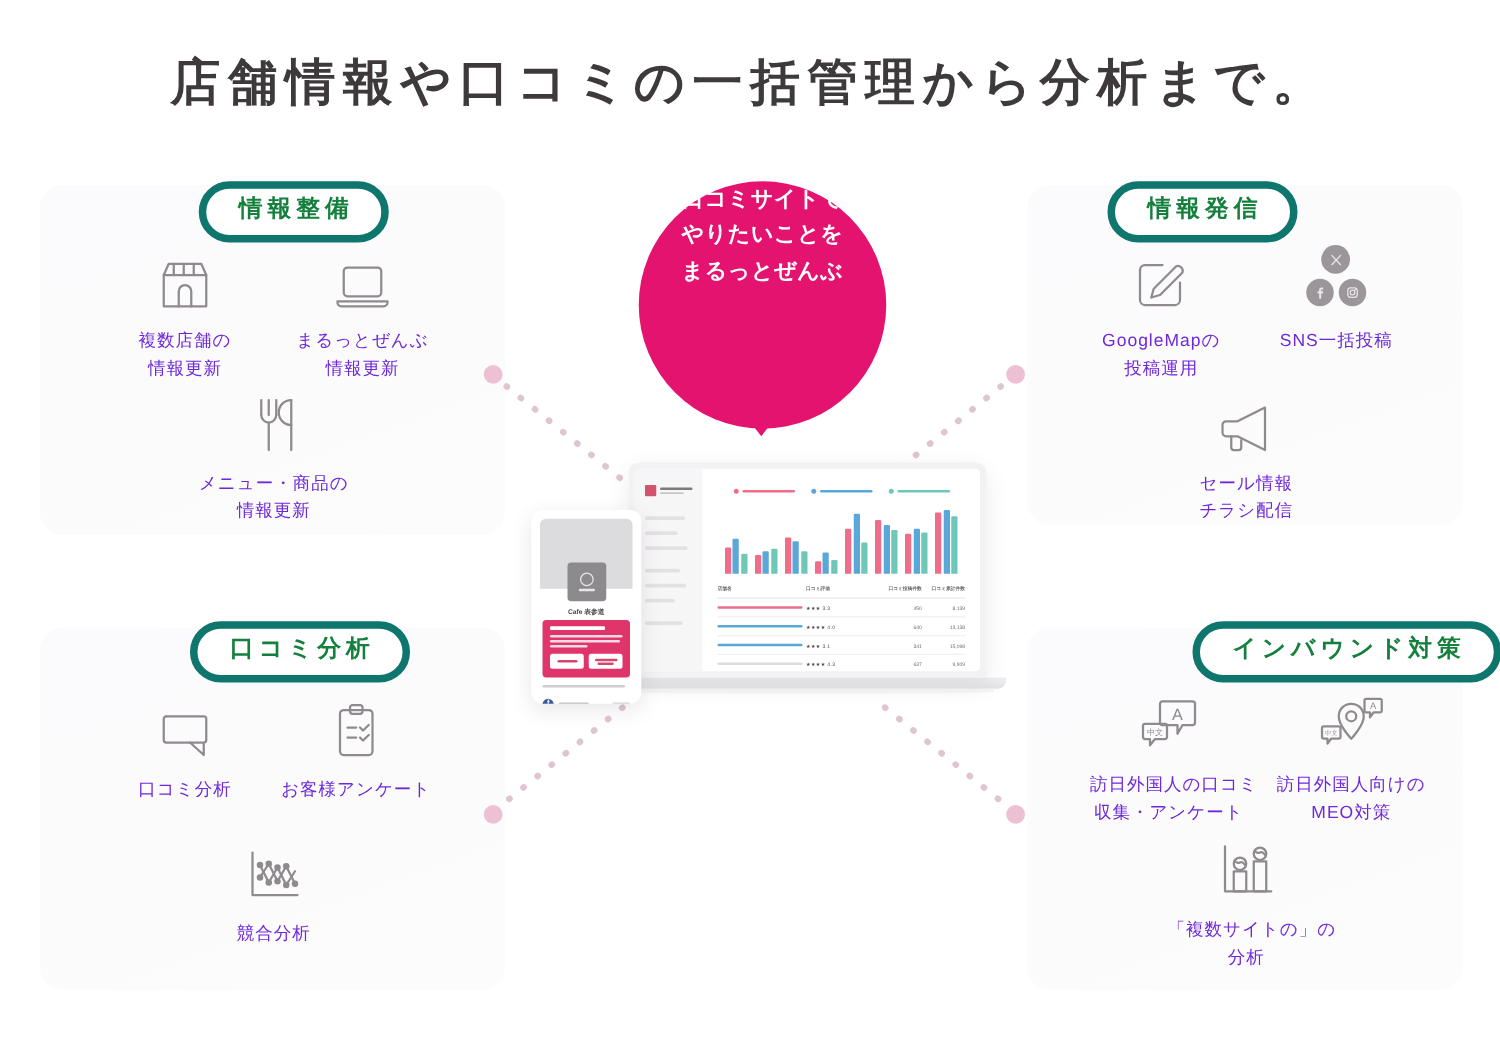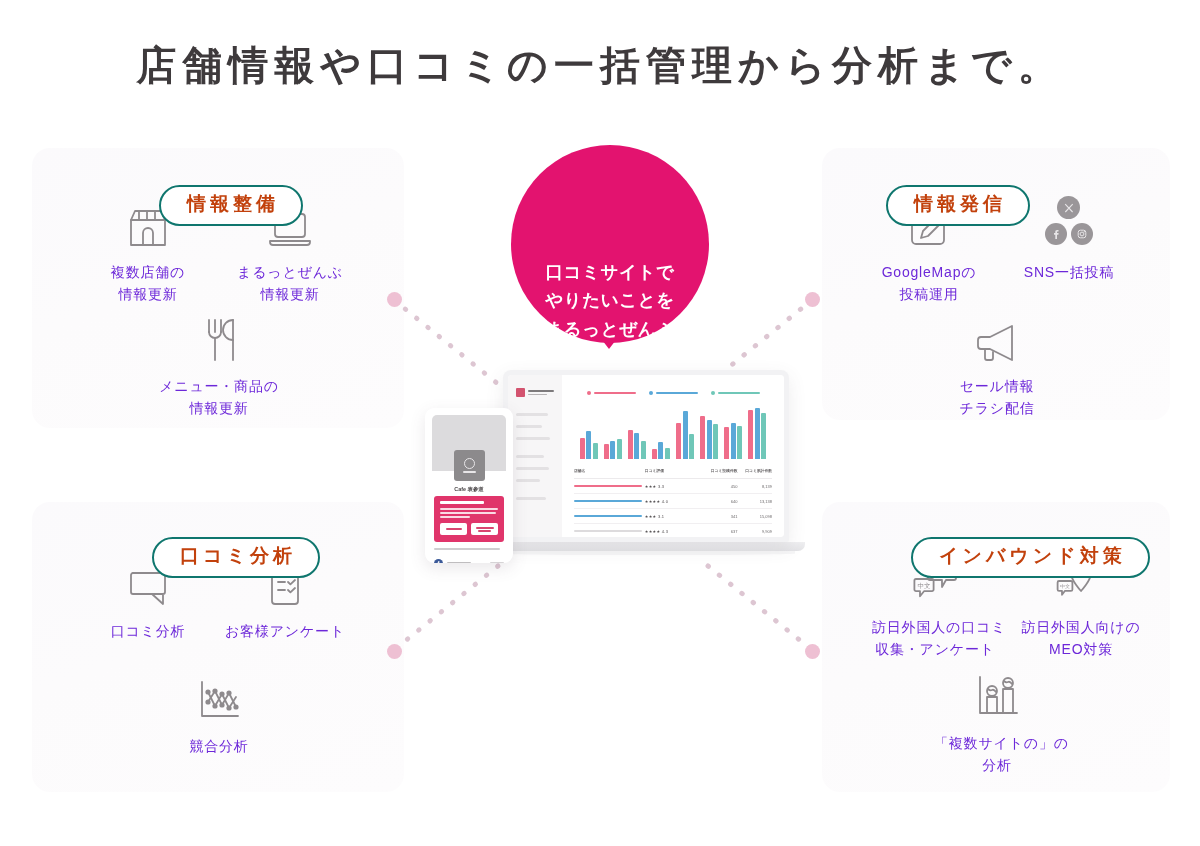--- a/index.html
+++ b/index.html
@@ -29,37 +29,36 @@
   }
   .quad.tl { left: 32px;  top: 148px; width: 372px; height: 280px; }
   .quad.tr { left: 822px; top: 148px; width: 348px; height: 272px; }
   .quad.bl { left: 32px;  top: 502px; width: 372px; height: 290px; }
   .quad.br { left: 822px; top: 502px; width: 348px; height: 290px; }
 
   
   .pill {
     position: absolute;
     background: #ffffff;
-    border: 2px solid #0f766e;
+    border: 6px solid #0f766e;
     border-radius: 999px;
-    color: #c2410c;
+    color: #15803d;
     font-weight: 700;
     font-size: 19px;
     letter-spacing: 4px;
     text-indent: 4px;
     padding: 7px 22px 9px;
     white-space: nowrap;
     line-height: 1.1;
     z-index: 6;
-    margin-top: 40px;
   }
   .pill.p-tl { left: 159px; top: 145px; }
   .pill.p-tr { left: 886px; top: 145px; }
   .pill.p-bl { left: 152px; top: 497px; }
-  .pill.p-br { left: 911px; top: 497px; }
+  .pill.p-br { left: 954px; top: 497px; }
 
   
   .feat { position: absolute; text-align: center; }
   .feat .ficon {
     height: 54px;
     display: flex; align-items: flex-end; justify-content: center;
     margin-bottom: 12px;
   }
   .feat .flabel {
     font-size: 14px; color: #6d28d9; line-height: 1.55;
@@ -99,21 +98,21 @@
   .sfb { width: 22px; height: 22px; left: 11px; top: 27px; }
   .sig { width: 22px; height: 22px; left: 37px; top: 27px; }
 
   
   .bubble {
     position: absolute; left: 511px; top: 145px;
     width: 198px; height: 198px;
     background: #e3136f;
     border-radius: 50%;
     display: flex; flex-direction: column;
-    align-items: center; justify-content: flex-end;
+    align-items: center; justify-content: flex-start;
     z-index: 8;
   }
   .bubble .bline {
     color: #ffffff; font-weight: 700; font-size: 17.5px;
     letter-spacing: 0.6px; line-height: 1.62; white-space: nowrap;
   }
   .bubble-tail {
     position: absolute; left: 592px; top: 327px;
     width: 0; height: 0;
     border-left: 17px solid transparent;

